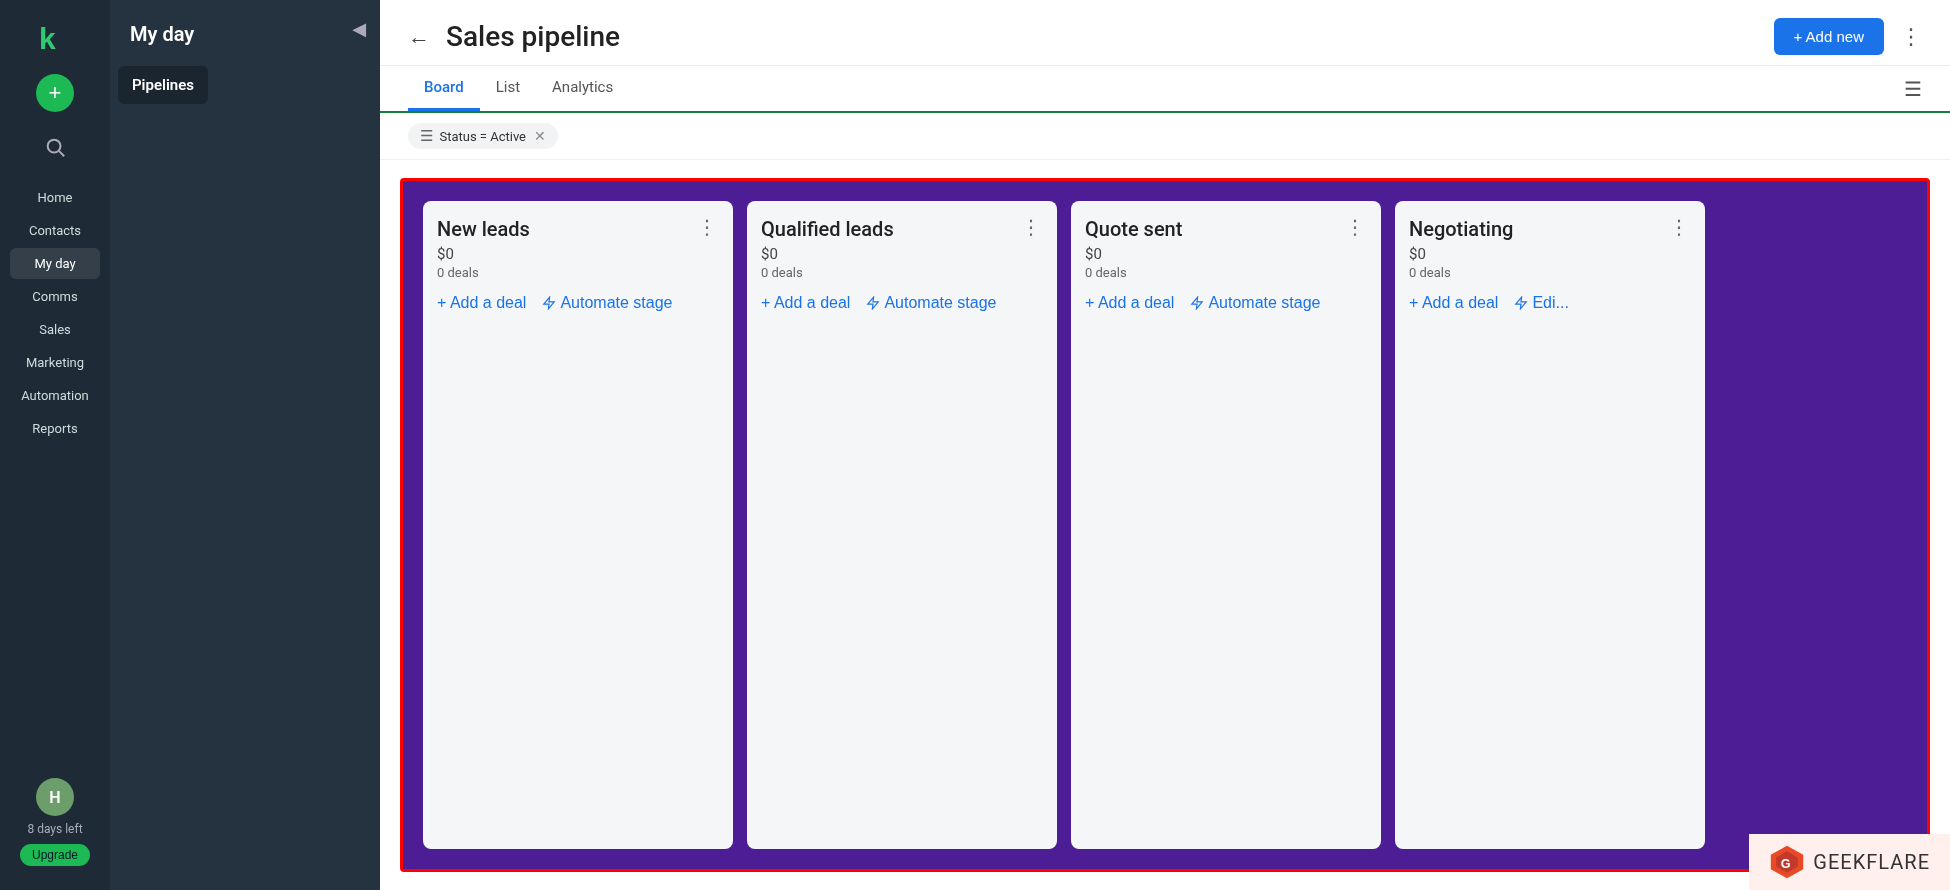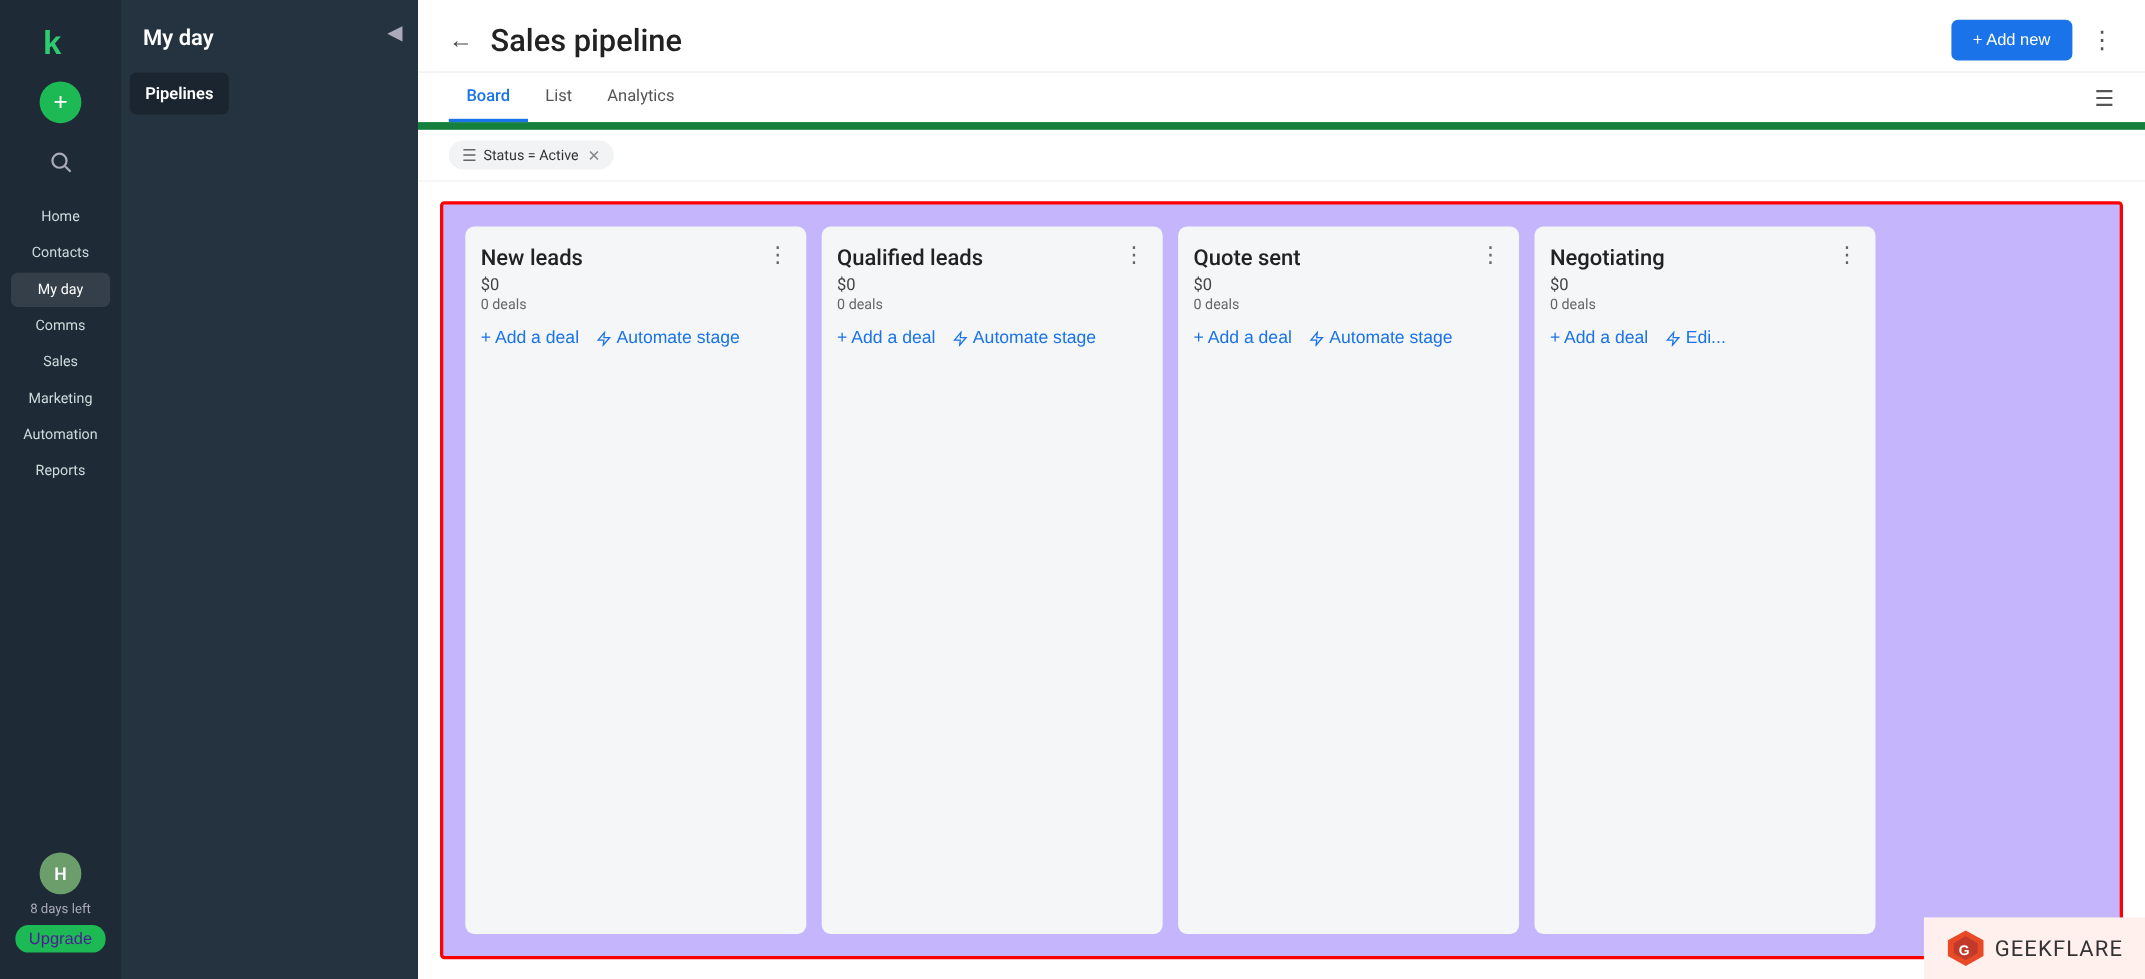--- a/index.html
+++ b/index.html
@@ -63,25 +63,25 @@
       width: 38px; height: 38px;
       background: #6c9e6c;
       border-radius: 50%;
       display: flex; align-items: center; justify-content: center;
       color: #fff;
       font-size: 16px; font-weight: 600;
     }
     .days-left { color: #aab; font-size: 12px; text-align: center; }
     .upgrade-btn {
       background: #1db954;
-      color: #4c1d95;
+      color: #0f172a;
       border: none;
       border-radius: 12px;
       padding: 4px 12px;
-      font-size: 15px;
+      font-size: 12px;
       cursor: pointer;
       margin-top: 2px;
     }
 
     
     .sub-sidebar {
       width: 270px;
       background: #253341;
       display: flex;
       flex-direction: column;
@@ -148,21 +148,21 @@
     .more-btn {
       background: none; border: none; cursor: pointer;
       font-size: 22px; color: #555;
     }
 
     
     .tabs-bar {
       display: flex;
       align-items: center;
       padding: 0 28px;
-      border-bottom: 7px solid #15803d;
+      border-bottom: 2px solid #15803d;
       gap: 0;
     }
     .tab {
       padding: 12px 16px;
       font-size: 15px;
       color: #555;
       cursor: pointer;
       border-bottom: 3px solid transparent;
       transition: border-color 0.15s;
     }
@@ -194,21 +194,21 @@
     .filter-chip-close { color: #888; cursor: pointer; font-size: 14px; margin-left: 2px; }
 
     
     .board-container {
       flex: 1;
       display: flex;
       flex-direction: row;
       gap: 0;
       padding: 20px 20px;
       overflow-x: auto;
-      background: #c4b5fd;
+      background: #4c1d95;
       border: 3px solid red;
       margin: 18px 20px;
       border-radius: 4px;
     }
     .pipeline-column {
       min-width: 310px;
       max-width: 340px;
       background: #f4f6f8;
       border-radius: 8px;
       padding: 16px 14px;

